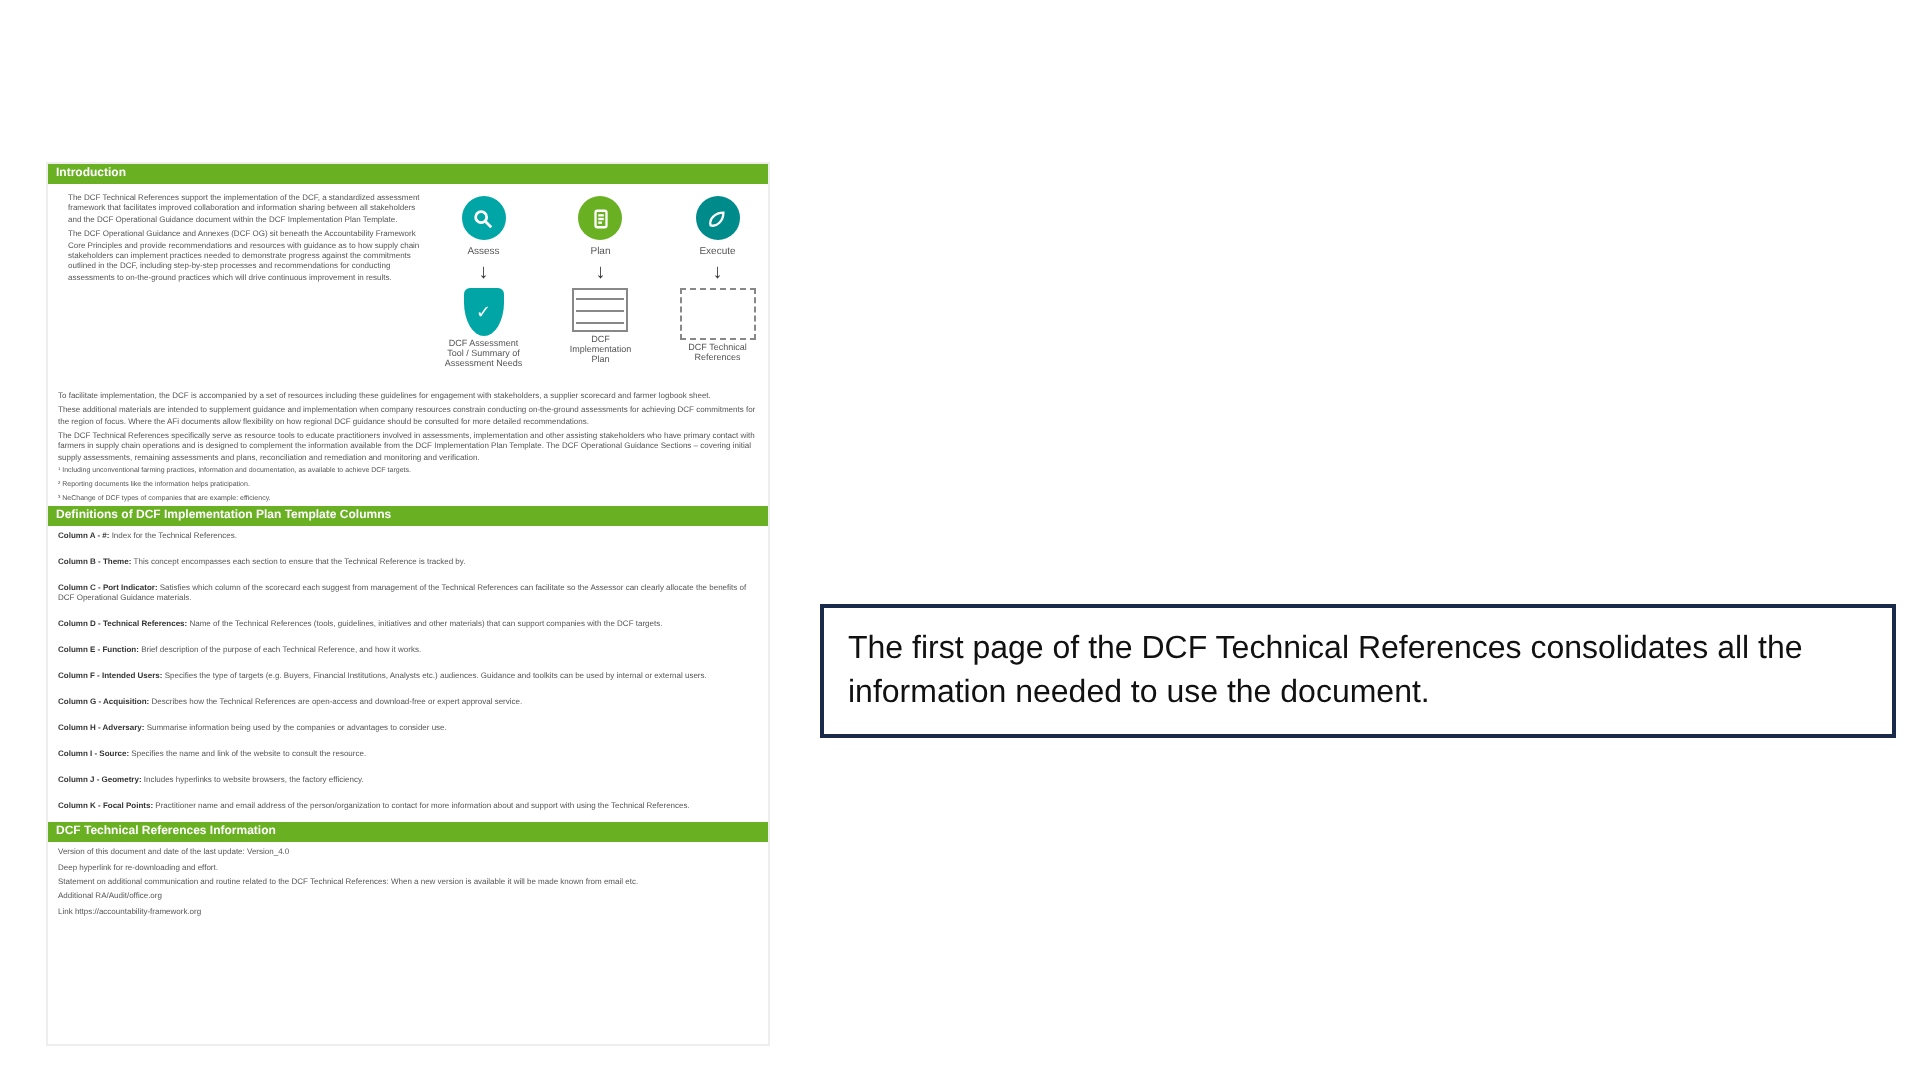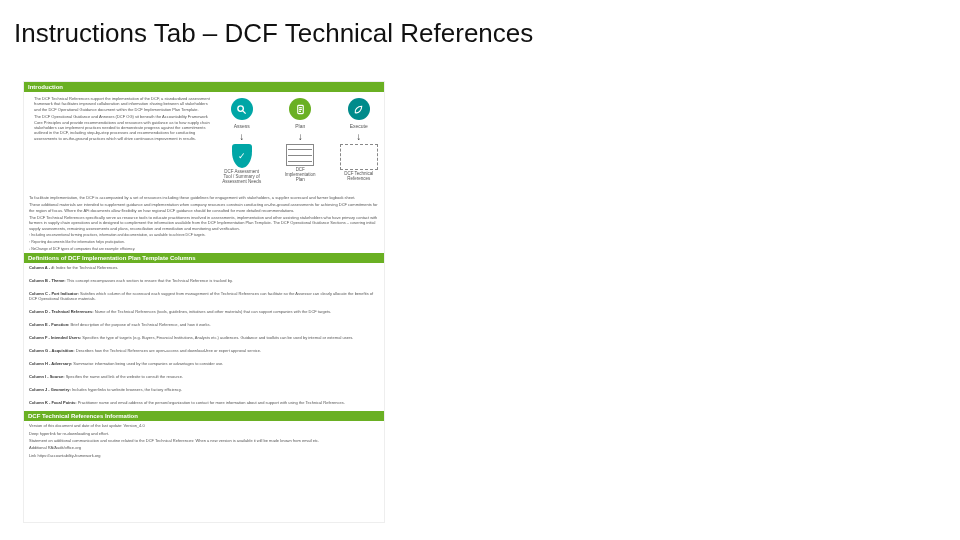--- a/index.html
+++ b/index.html
@@ -30,21 +30,20 @@
   .col-def{padding:2px 5px;font-size:4px;color:#555;}
   .col-def b{color:#333;}
   
   .callout{position:absolute;left:410px;top:302px;width:510px;border:2px solid #1a2a4a;background:#fff;padding:10px 12px;font-size:16px;line-height:1.35;}
   .callout-line{position:absolute;width:130px;height:2px;background:#c0504d;left:284px;top:200px;transform-origin:left center;transform:rotate(40deg);}
 </style>
 </head>
 <body>
 <div class="stage">
 
-  <div class="slide-title">Instructions Tab – DCF Technical References</div>
 
   <div class="callout-line"></div>
 
   <div class="doc">
 
     <div class="bar">Introduction</div>
 
     <div class="row">
       <div class="para txt" style="width:55%">
         <p>The DCF Technical References support the implementation of the DCF, a standardized assessment framework that facilitates improved collaboration and information sharing between all stakeholders and the DCF Operational Guidance document within the DCF Implementation Plan Template.</p>
@@ -135,14 +134,17 @@
     <div class="bar">DCF Technical References Information</div>
     <div class="para">
       <p>Version of this document and date of the last update: Version_4.0</p>
       <p>Deep hyperlink for re-downloading and effort.</p>
       <p>Statement on additional communication and routine related to the DCF Technical References: When a new version is available it will be made known from email etc.</p>
       <p>Additional RA/Audit/office.org</p>
       <p>Link https://accountability-framework.org</p>
     </div>
   </div>
 
+  <div class="callout">
+    <span>The first page of the DCF Technical References consolidates all the information needed to use the document.</span>
+  </div>
 
 </div>
 
 </body></html>

